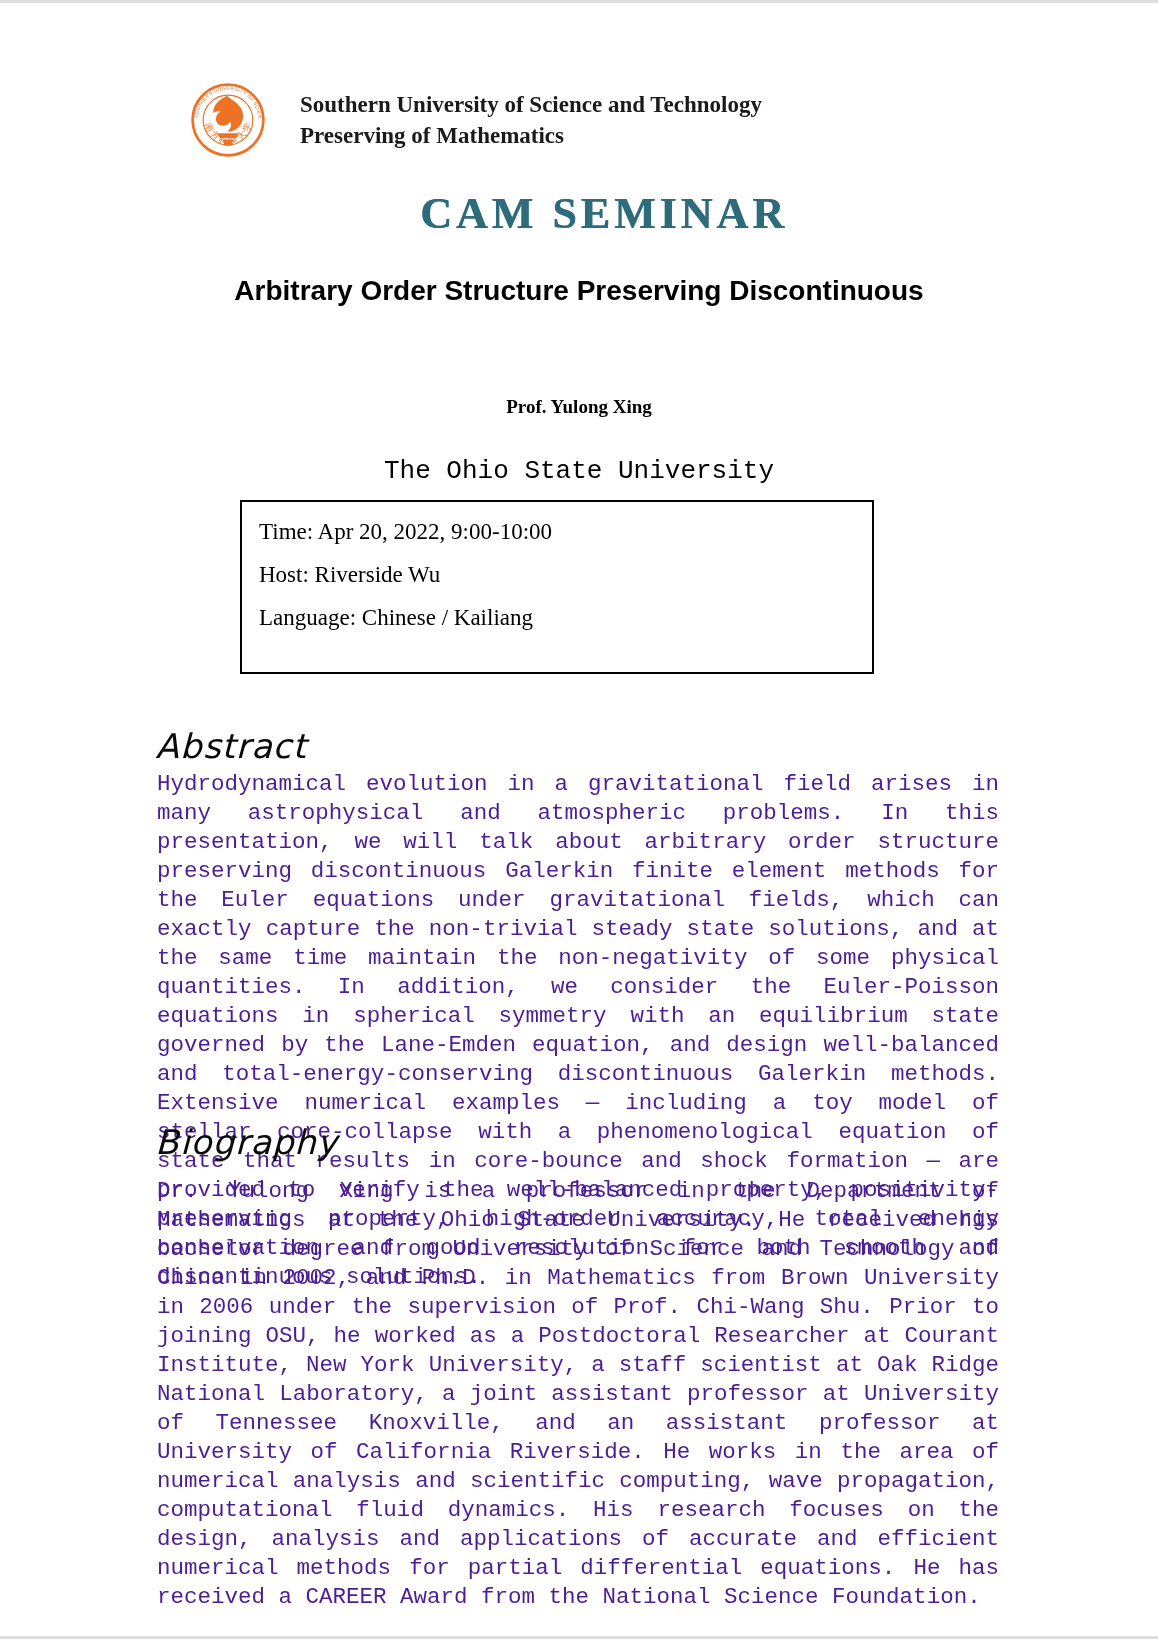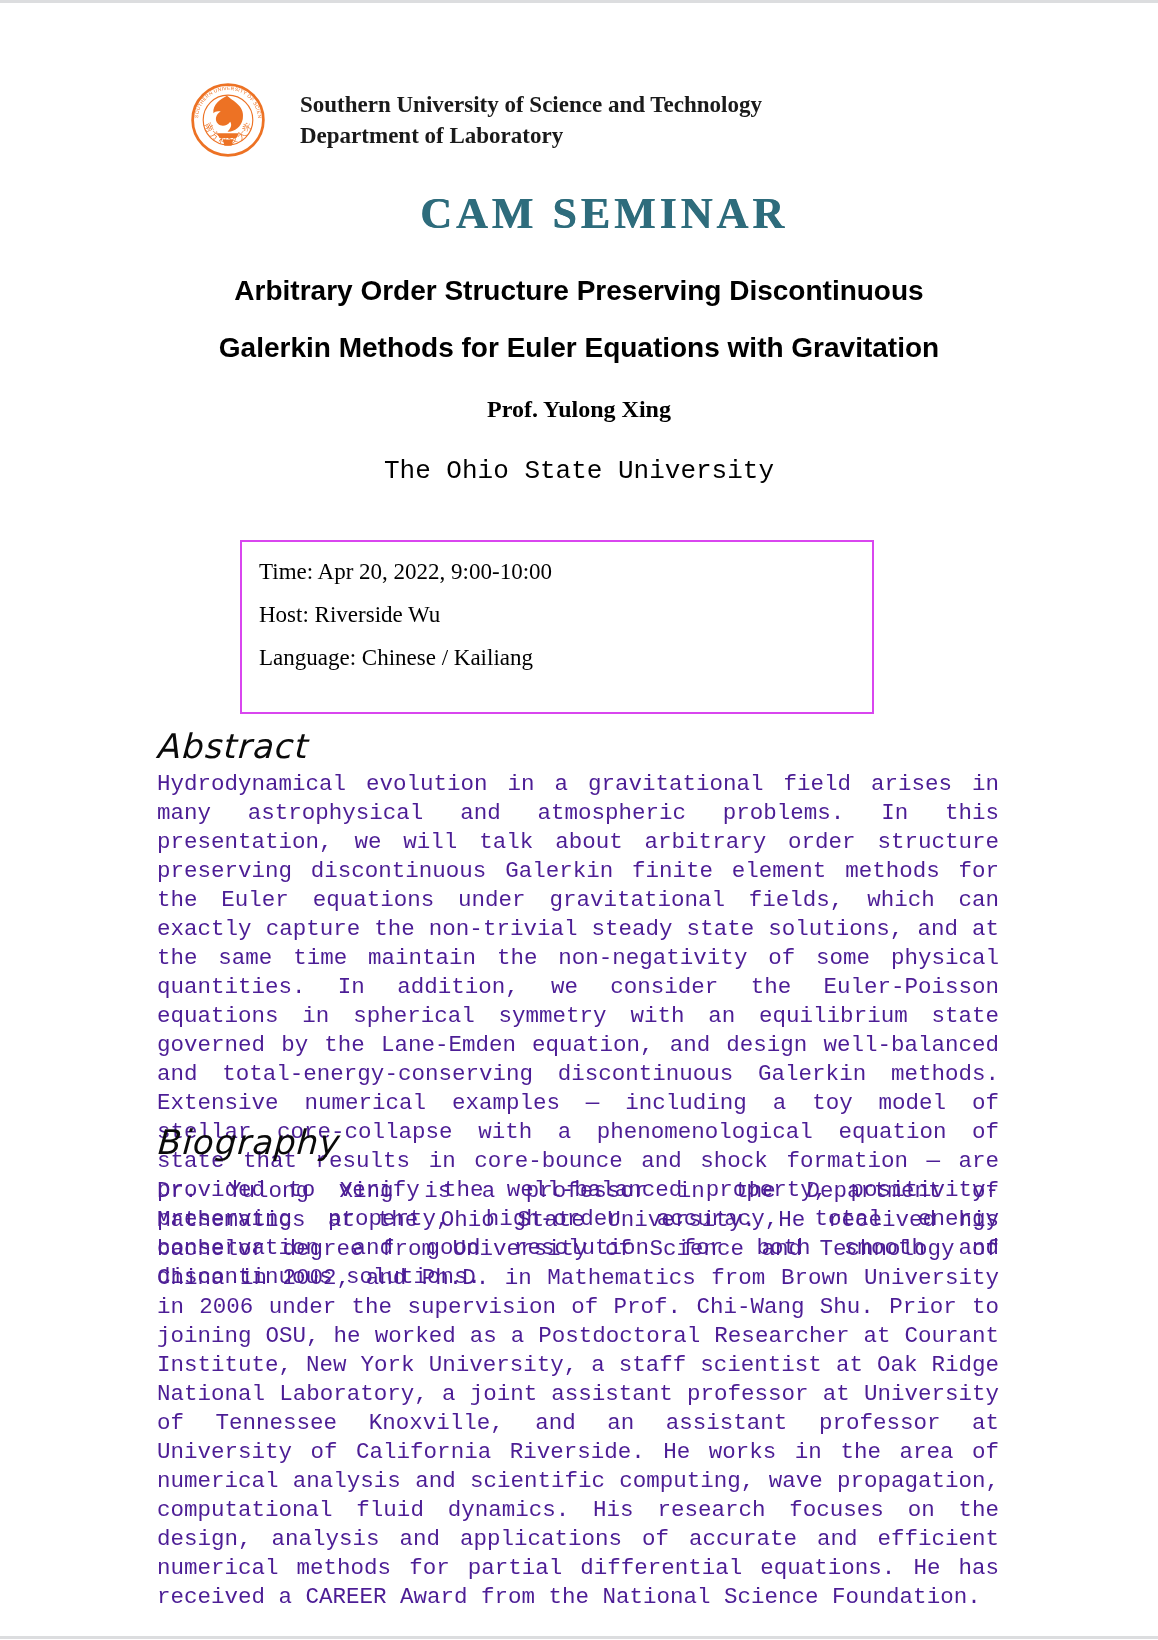--- a/index.html
+++ b/index.html
@@ -73,40 +73,40 @@
   }
 
   .speaker {
     position: absolute;
     left: 0;
     top: 396px;
     width: 100%;
     text-align: center;
     font-family: "Liberation Serif", serif;
     font-weight: bold;
-    font-size: 24px;
+    font-size: 19px;
   }
   .affiliation {
     position: absolute;
     left: 0;
     top: 456px;
     width: 100%;
     text-align: center;
     font-family: Liberation Mono, monospace;
     font-size: 26px;
   }
 
   
   .info-box {
     position: absolute;
     left: 240px;
-    top: 540px;
+    top: 500px;
     width: 634px;
     height: 174px;
-    border: 2px solid #d946ef;
+    border: 2px solid #000000;
     padding: 8px 10px 0 17px;
   }
   .info-row {
     font-family: "Liberation Serif", serif;
     font-size: 23px;
     line-height: 43px;
     white-space: pre;
   }
 
   
@@ -160,29 +160,28 @@
         </text>
         <g fill="#ed7224">
           <path d="M35 13c9 7 17 11 15 22-1.4 8-8.5 12.5-14.5 12 3-3 4.6-6.4 2.6-9.4-2.8 4.2-8.4 5.2-11.6 2-3.8-3.8-1.6-9.4 2.6-11.6-2.4-0.8-5.6-0.4-7 1.6-0.6-8.6 6.4-13 12.9-16.6z"></path>
           <path d="M25.5 48.5h21l-2.6 4.6h-15.8z"></path>
           <path d="M31 54.5h10l-1.6 6h-6.8z"></path>
         </g>
       </svg>
     </span>
     <div class="header-text">
       <div>Southern University of Science and Technology</div>
-      <div>Department of Laboratory</div>
+      <div>Preserving of Mathematics</div>
     </div>
   </div>
 
   <div class="series-title">CAM SEMINAR</div>
 
   <div class="talk-title">
     <div>Arbitrary Order Structure Preserving Discontinuous</div>
-    <div>Galerkin Methods for Euler Equations with Gravitation</div>
   </div>
 
   <div class="speaker">Prof. Yulong Xing</div>
   <div class="affiliation">The Ohio State University</div>
 
   <div class="info-box">
     <div class="info-row">Time: Apr 20, 2022, 9:00-10:00</div>
     <div class="info-row">Host: Riverside Wu</div>
     <div class="info-row">Language: Chinese / Kailiang</div>
   </div>

